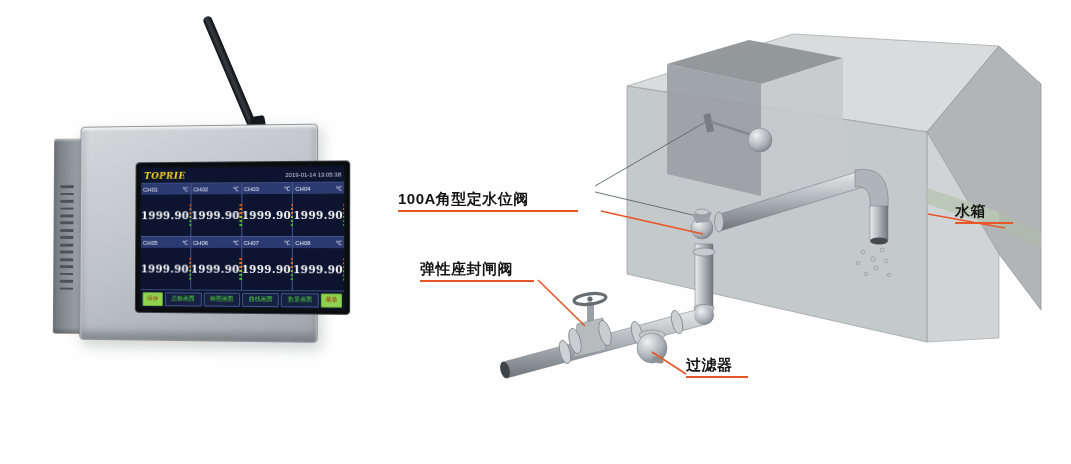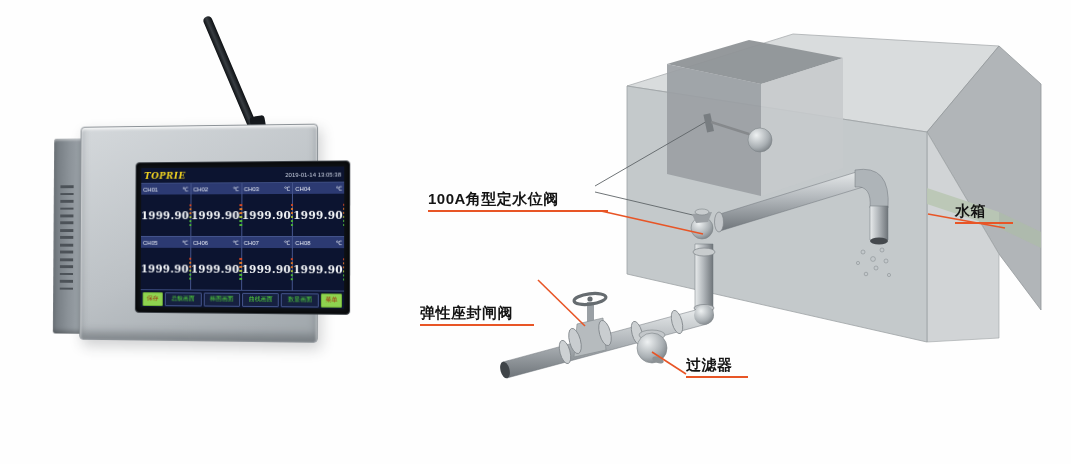--- a/index.html
+++ b/index.html
@@ -321,17 +321,17 @@
     </g>
 
     <g stroke-width="1.6" fill="none">
       <polyline class="leader-red" points="196,203 298,226" stroke="#e85526"></polyline>
       <polyline class="leader-red" points="133,272 180,318" stroke="#e85526"></polyline>
       <polyline class="leader-red" points="247,344 281,366" stroke="#e85526"></polyline>
       <polyline class="leader-red" points="523,206 600,220" stroke="#e85526"></polyline>
     </g>
   </svg>
 
-  <div class="diagram-label accent-underline" style="left: 428px; top: 189px; width: 180px; border-bottom-color: rgb(232, 85, 38);">100A角型定水位阀</div>
-  <div class="diagram-label accent-underline" style="left: 420px; top: 259px; width: 114px; border-bottom-color: rgb(232, 85, 38); margin-top: 44px;">弹性座封闸阀</div>
+  <div class="diagram-label accent-underline" style="left: 398px; top: 189px; width: 180px; border-bottom-color: rgb(232, 85, 38);">100A角型定水位阀</div>
+  <div class="diagram-label accent-underline" style="left: 420px; top: 259px; width: 114px; border-bottom-color: rgb(232, 85, 38);">弹性座封闸阀</div>
   <div class="diagram-label accent-underline" style="left: 686px; top: 355px; width: 62px; border-bottom-color: rgb(232, 85, 38);">过滤器</div>
   <div class="diagram-label accent-underline" style="left: 955px; top: 201px; width: 58px; border-bottom-color: rgb(232, 85, 38);">水箱</div>
 </div>
 
 </body></html>

